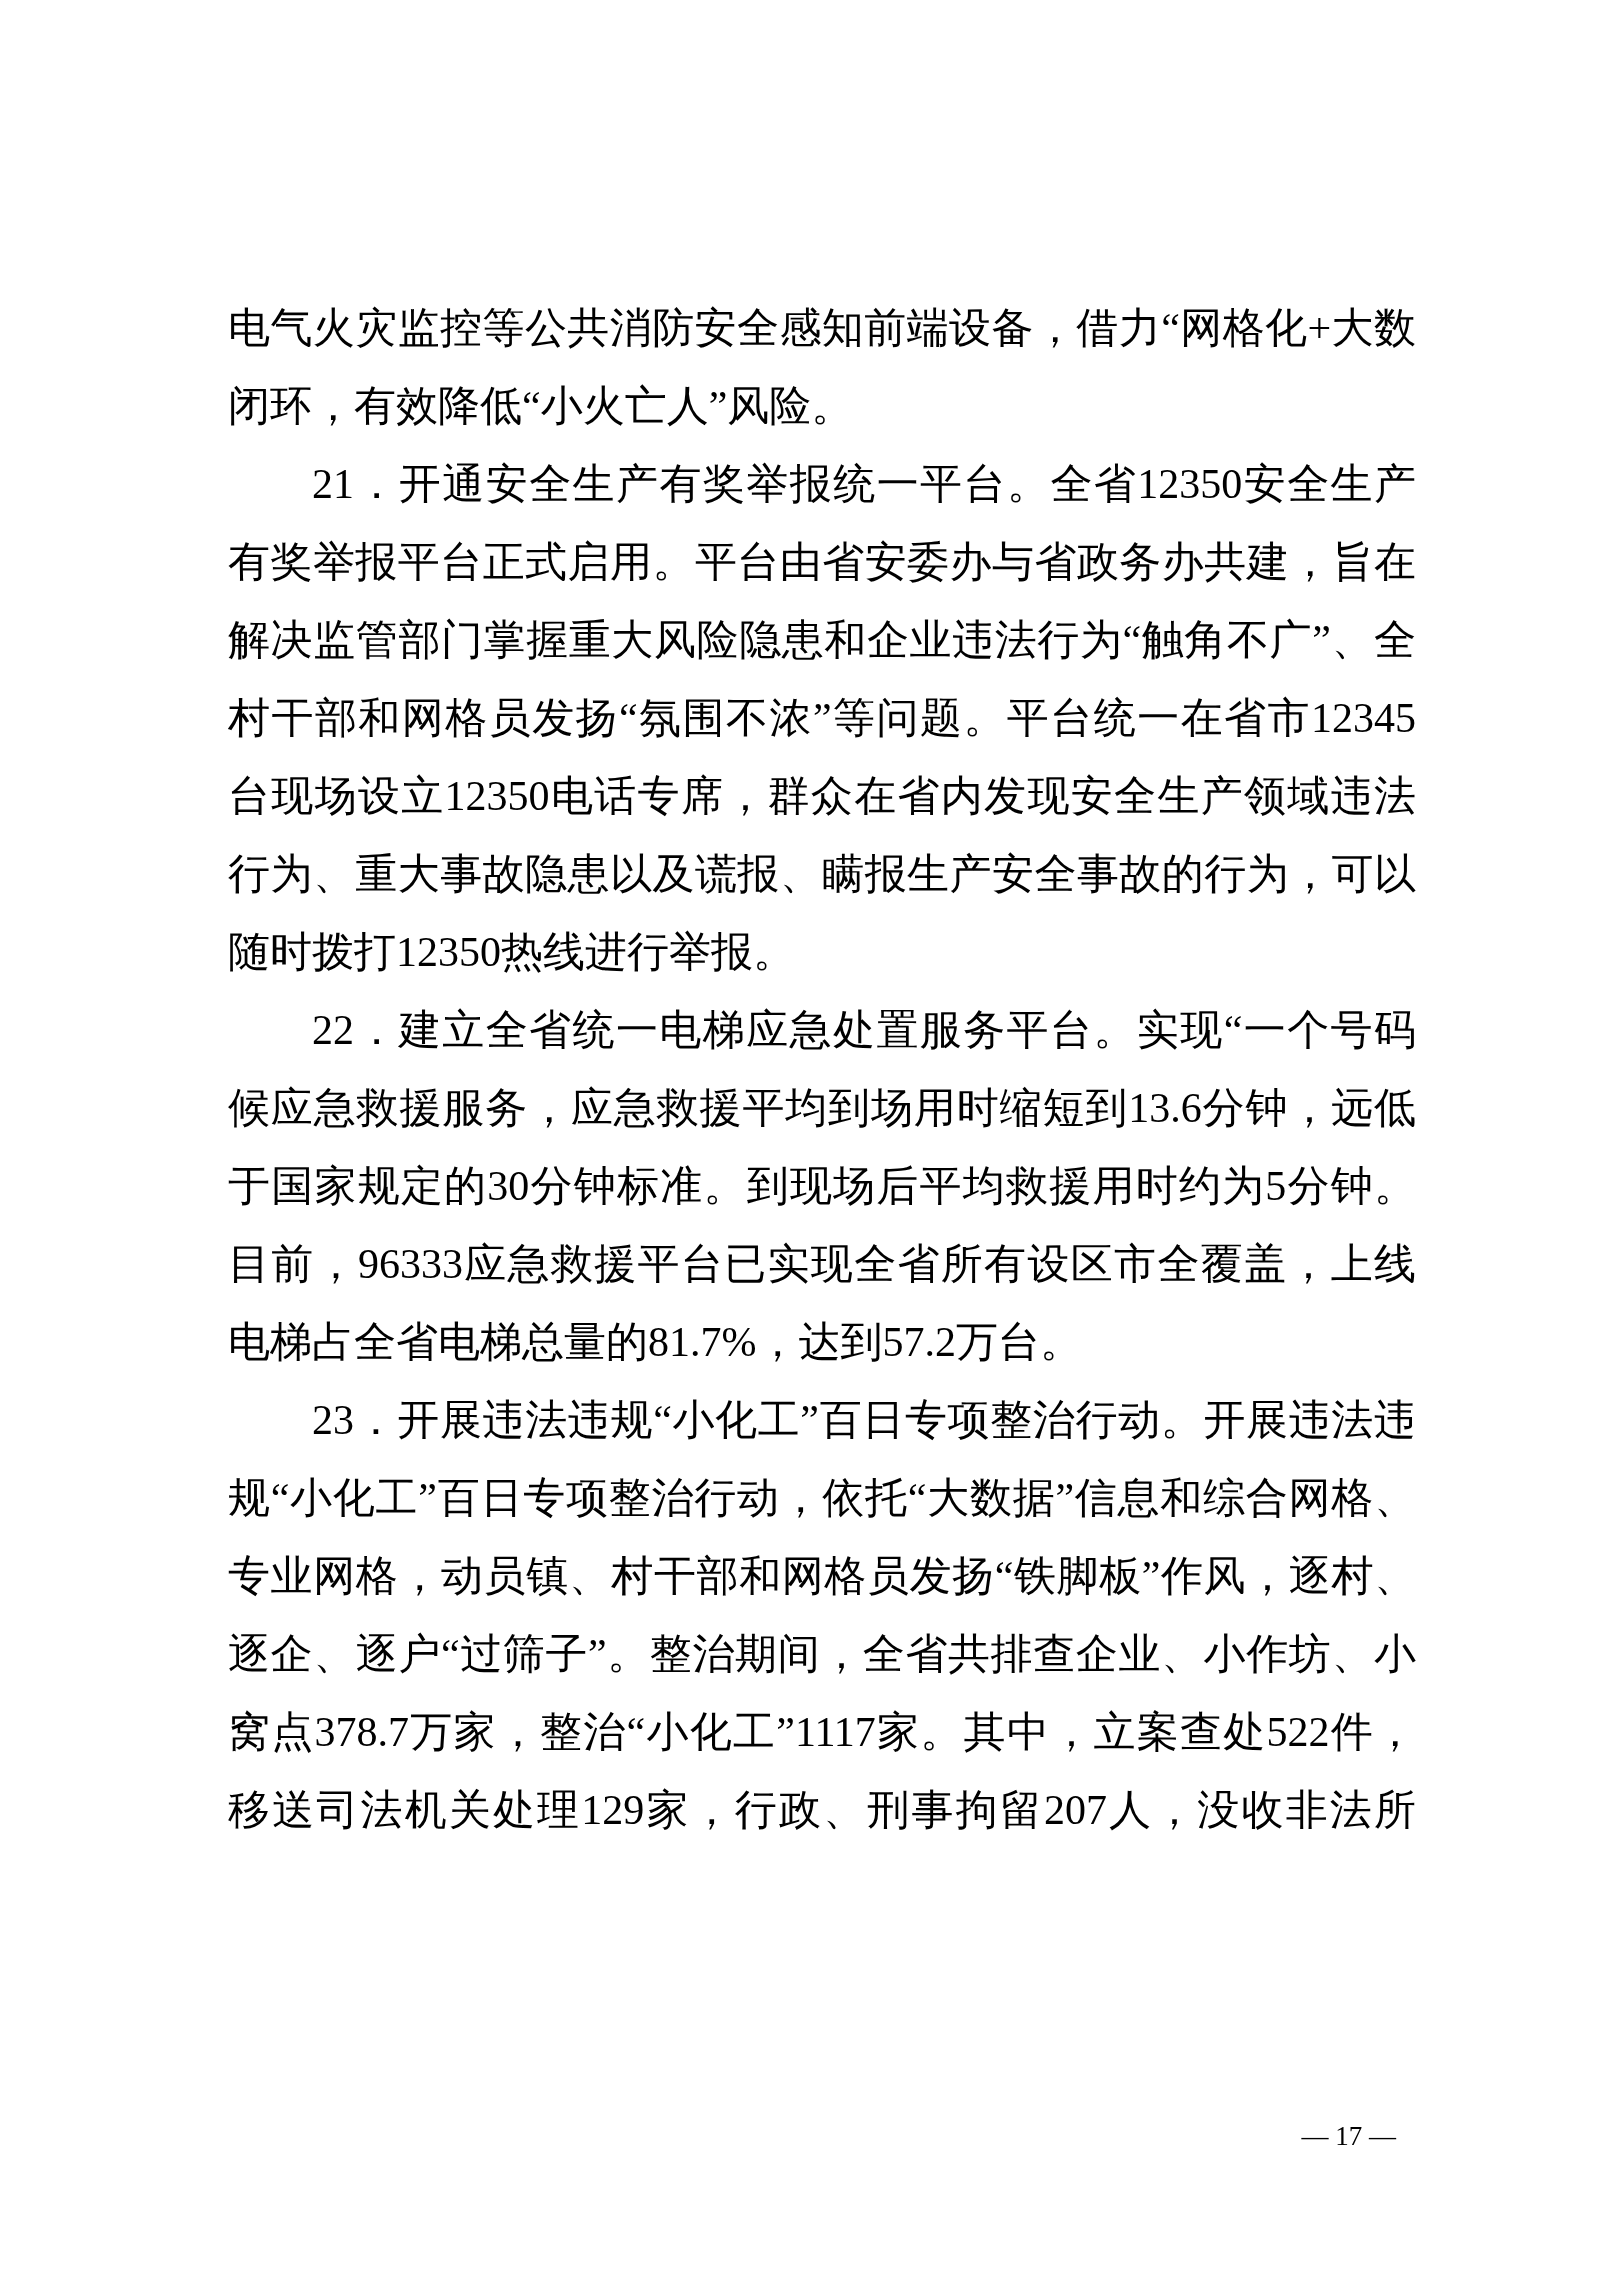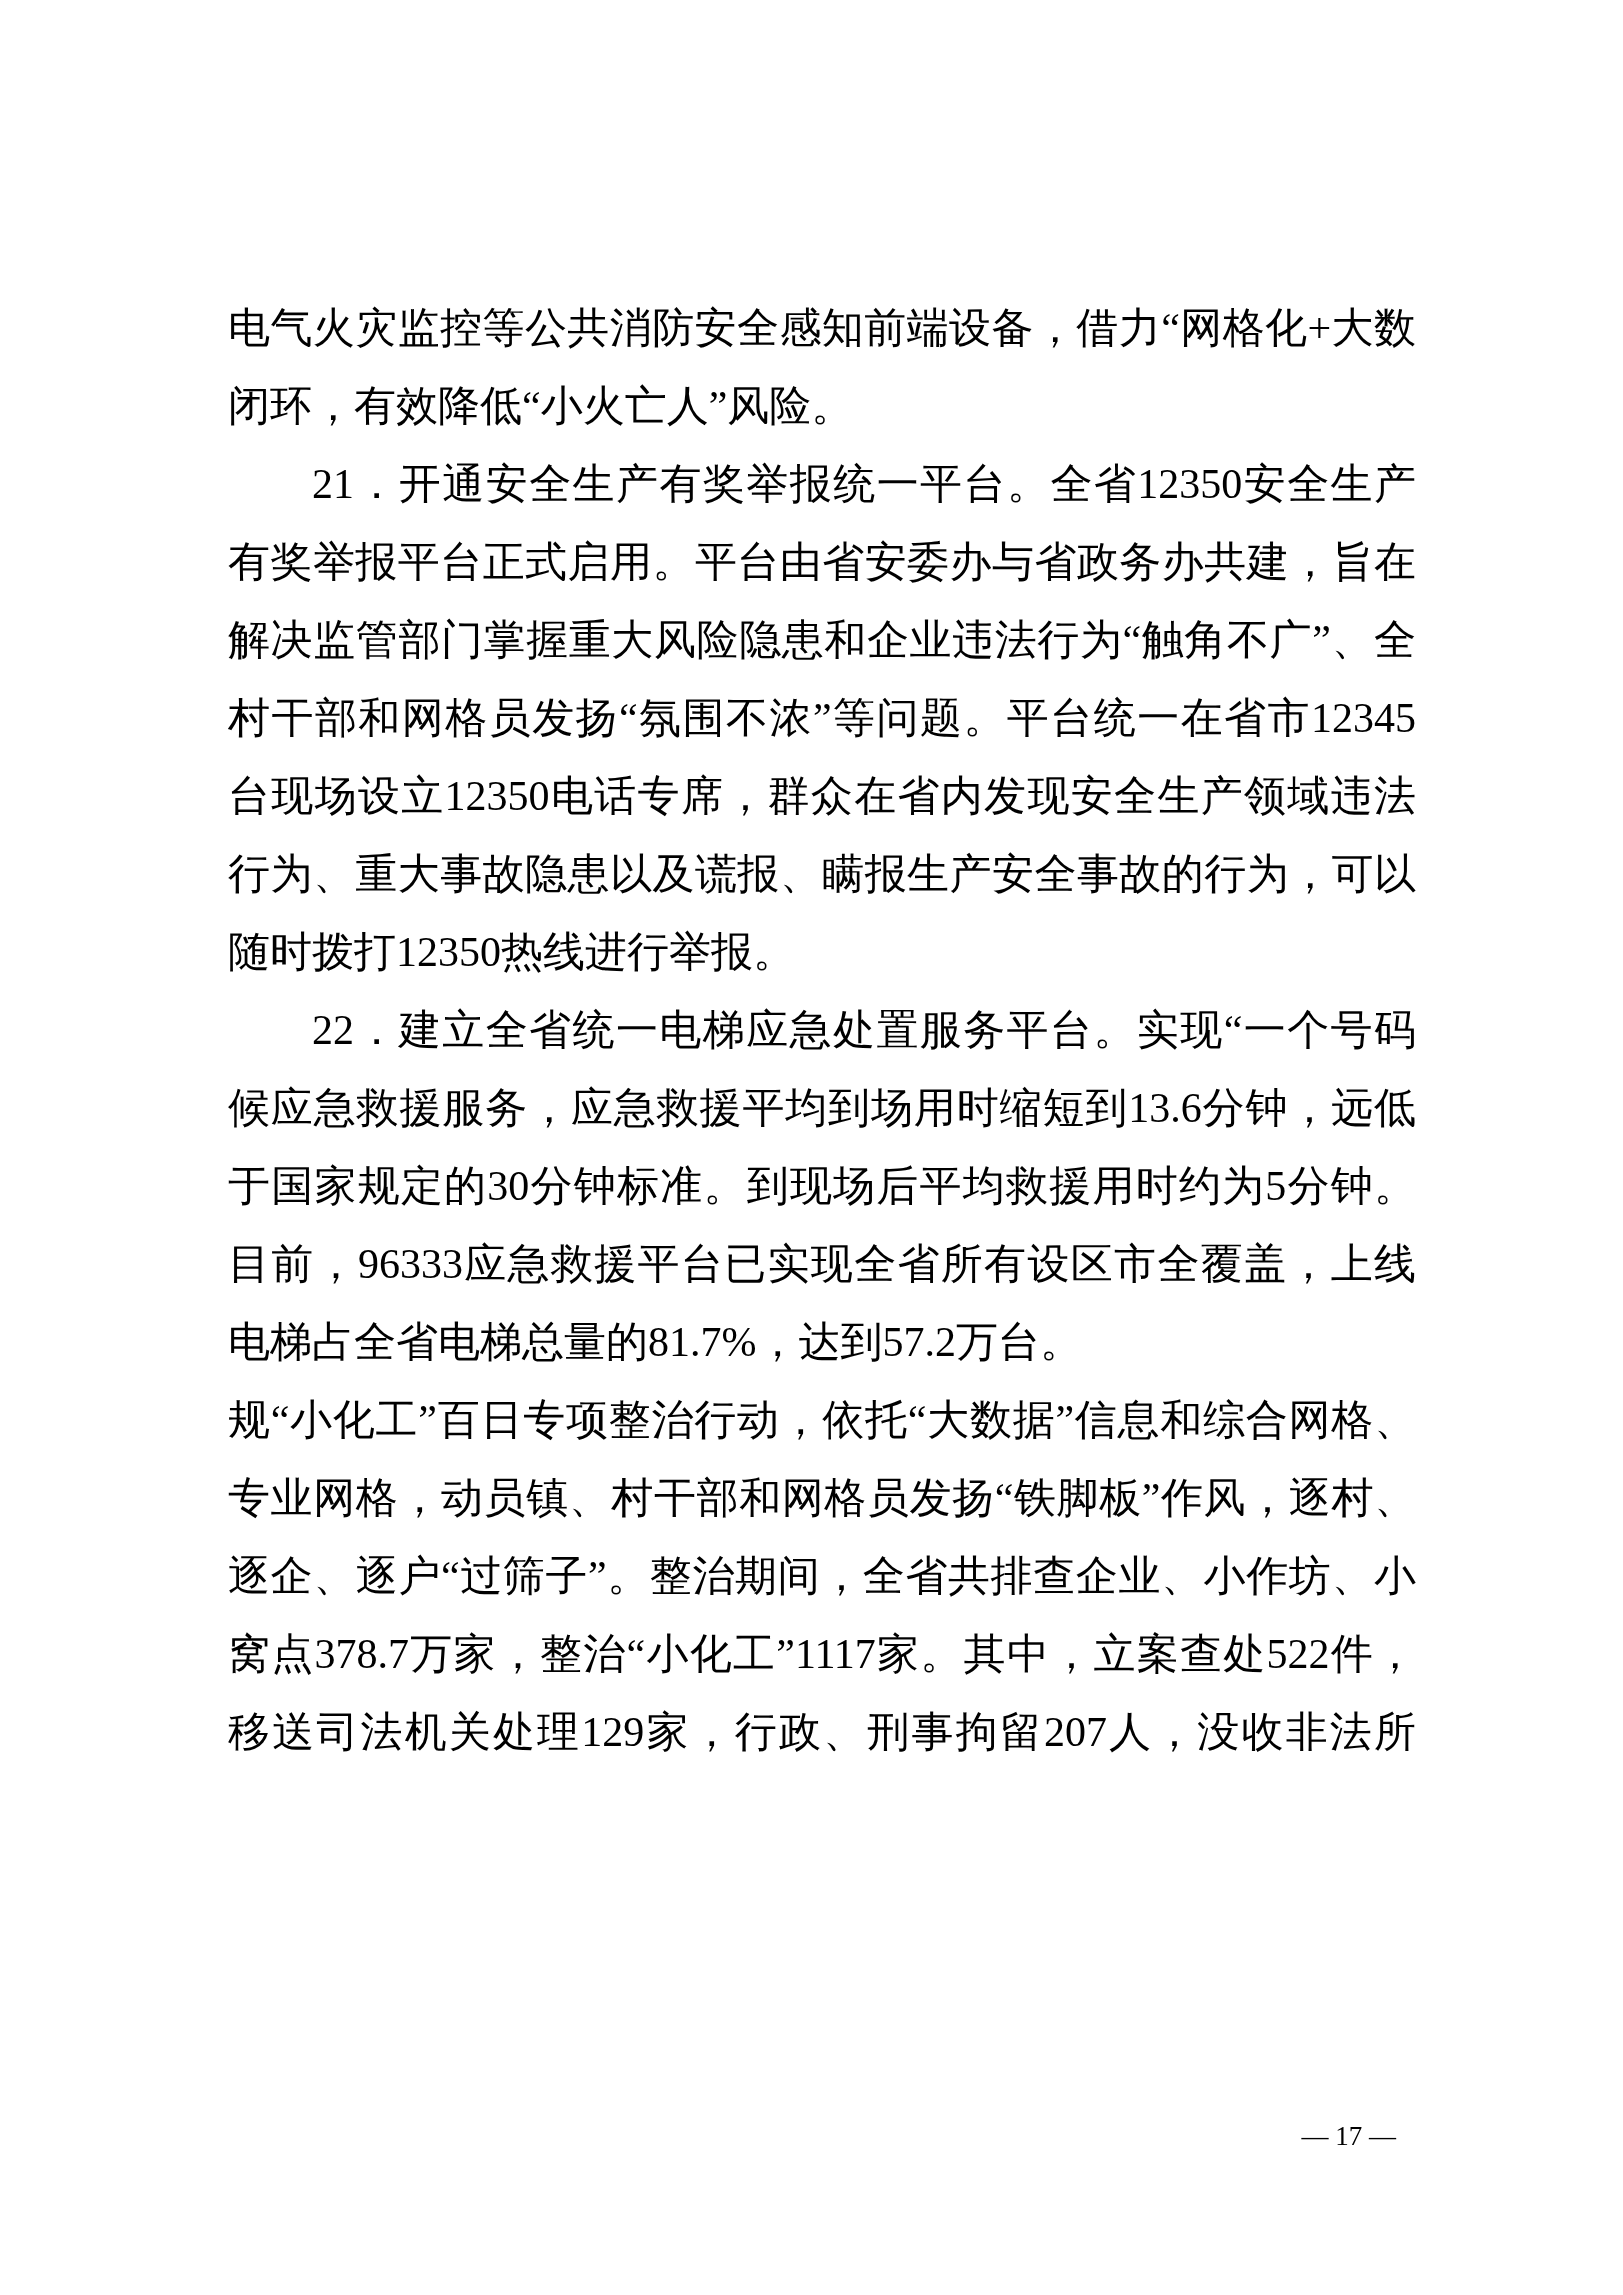--- a/index.html
+++ b/index.html
@@ -64,20 +64,21 @@
     <div class="line">解决监管部门掌握重大风险隐患和企业违法行为“触角不广”、全</div>
     <div class="line">村干部和网格员发扬“氛围不浓”等问题。平台统一在省市12345平</div>
     <div class="line">台现场设立12350电话专席，群众在省内发现安全生产领域违法</div>
     <div class="line">行为、重大事故隐患以及谎报、瞒报生产安全事故的行为，可以</div>
     <div class="line para-end">随时拨打12350热线进行举报。</div>
     <div class="line indent">22．建立全省统一电梯应急处置服务平台。实现“一个号码</div>
     <div class="line">候应急救援服务，应急救援平均到场用时缩短到13.6分钟，远低</div>
     <div class="line">于国家规定的30分钟标准。到现场后平均救援用时约为5分钟。</div>
     <div class="line">目前，96333应急救援平台已实现全省所有设区市全覆盖，上线</div>
     <div class="line para-end">电梯占全省电梯总量的81.7%，达到57.2万台。</div>
+    <div class="line indent">23．开展违法违规“小化工”百日专项整治行动。开展违法违</div>
     <div class="line">规“小化工”百日专项整治行动，依托“大数据”信息和综合网格、</div>
     <div class="line">专业网格，动员镇、村干部和网格员发扬“铁脚板”作风，逐村、</div>
     <div class="line">逐企、逐户“过筛子”。整治期间，全省共排查企业、小作坊、小</div>
     <div class="line">窝点378.7万家，整治“小化工”1117家。其中，立案查处522件，</div>
     <div class="line">移送司法机关处理129家，行政、刑事拘留207人，没收非法所得、</div>
   </div>
 
   <div class="page-number">— 17 —</div>
 </div>
 

